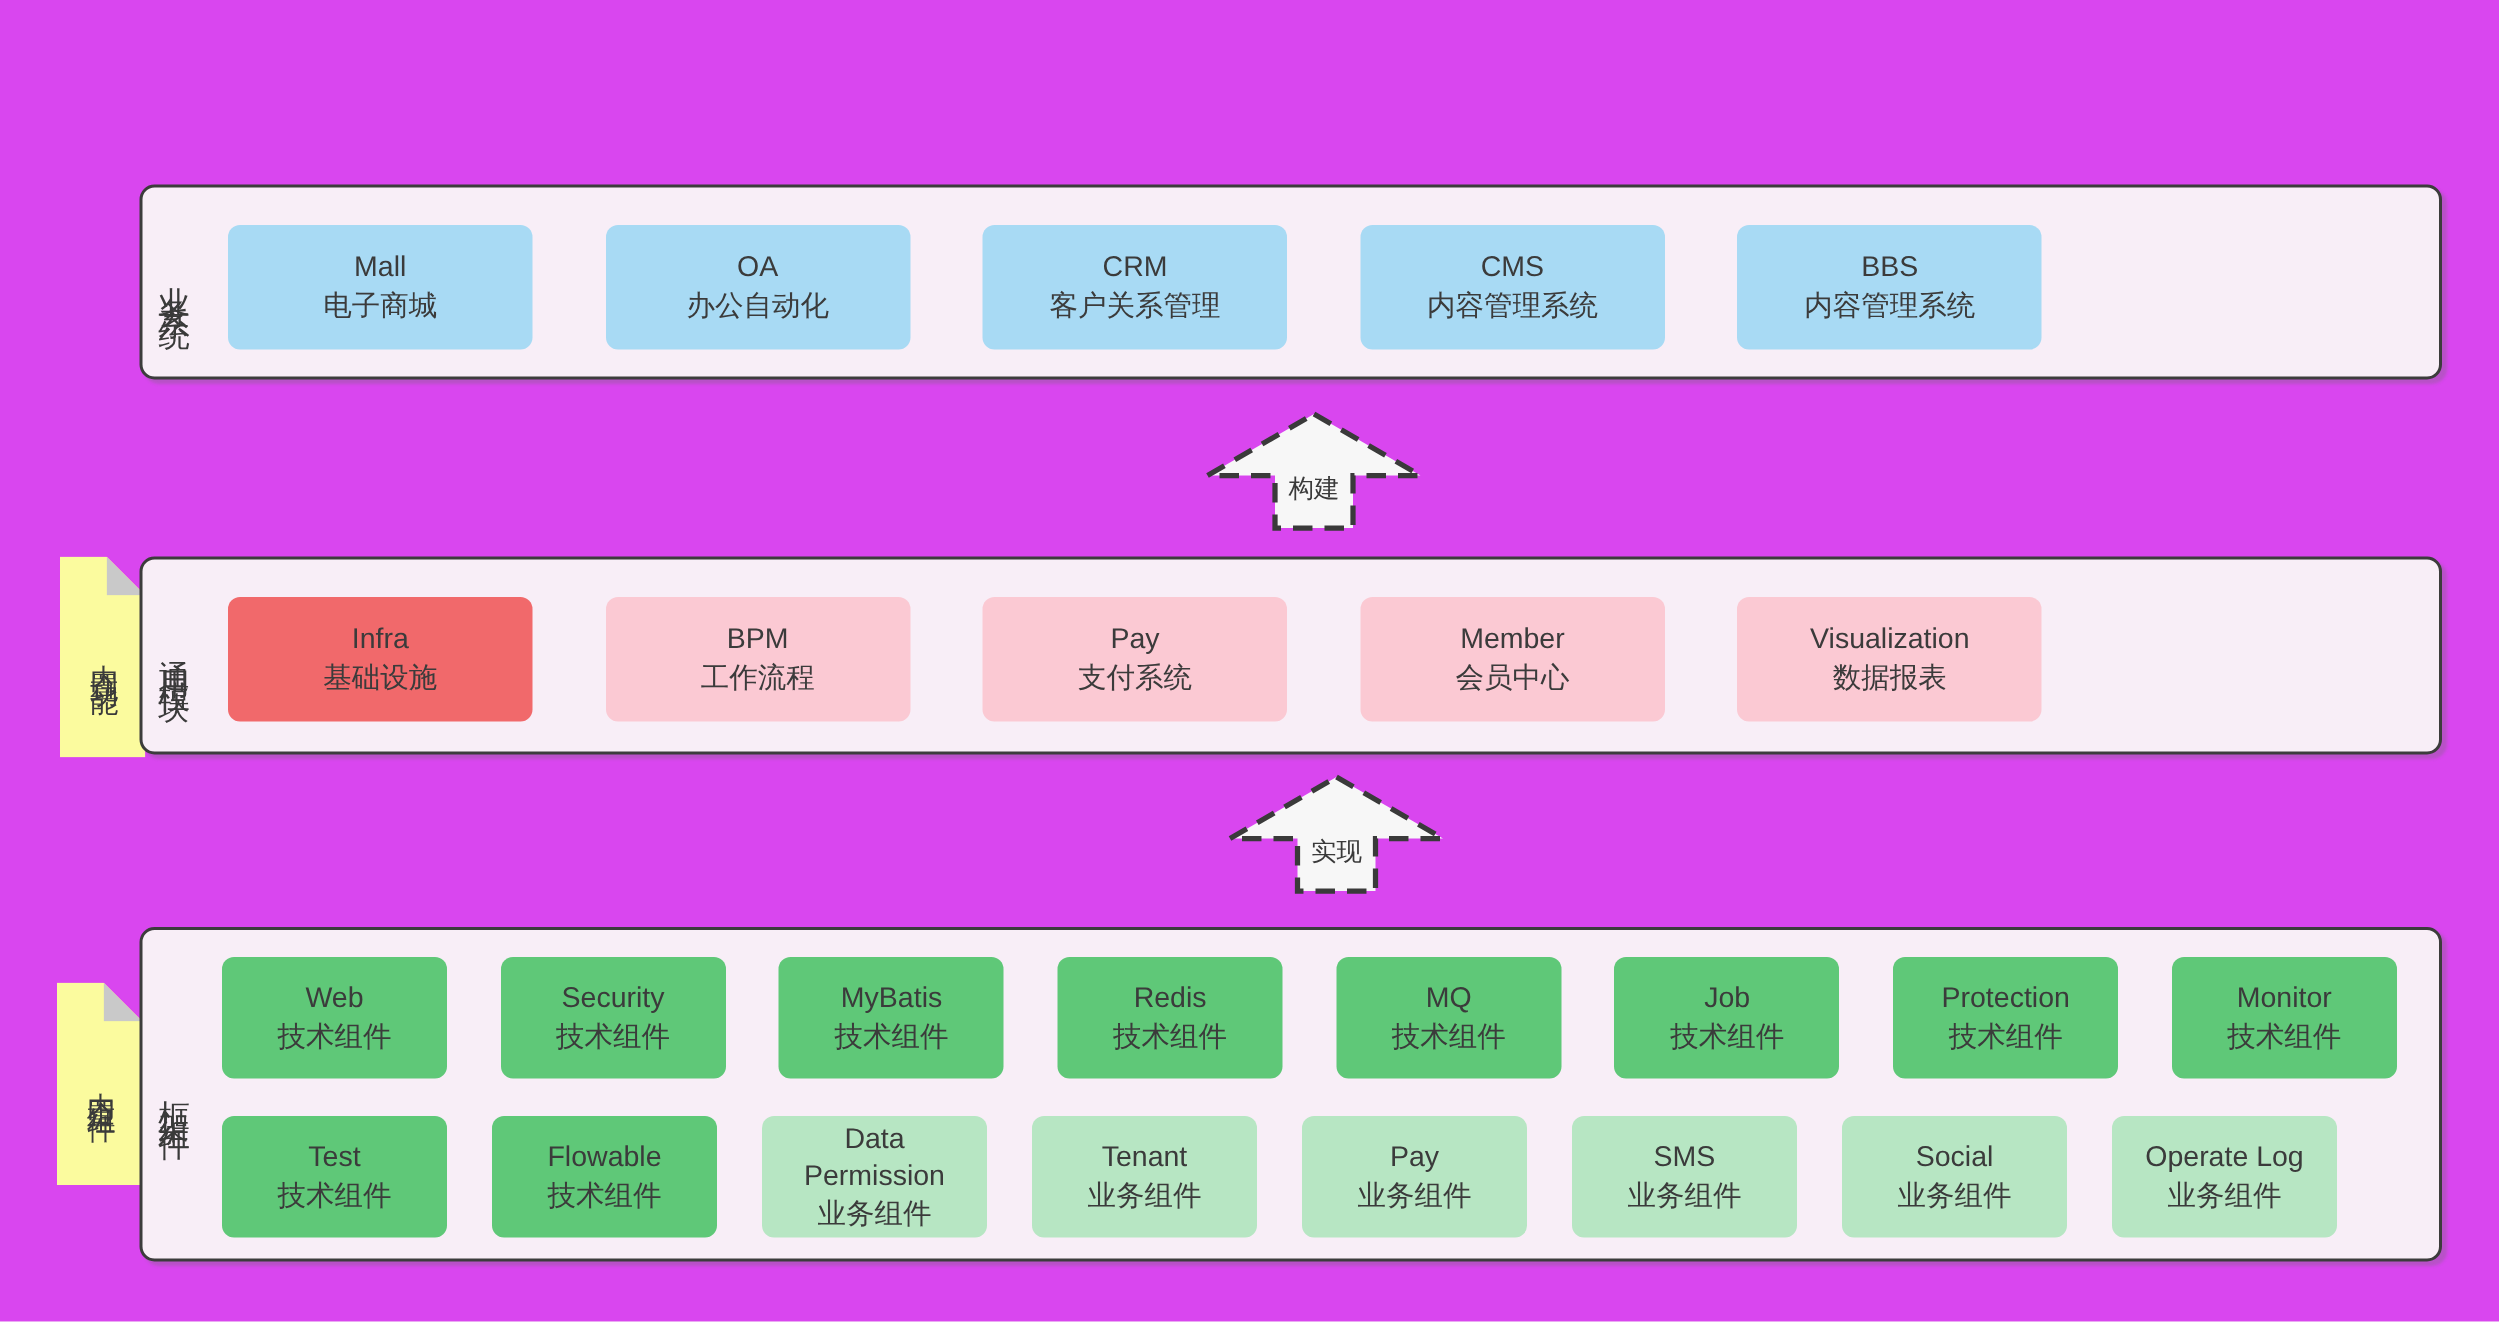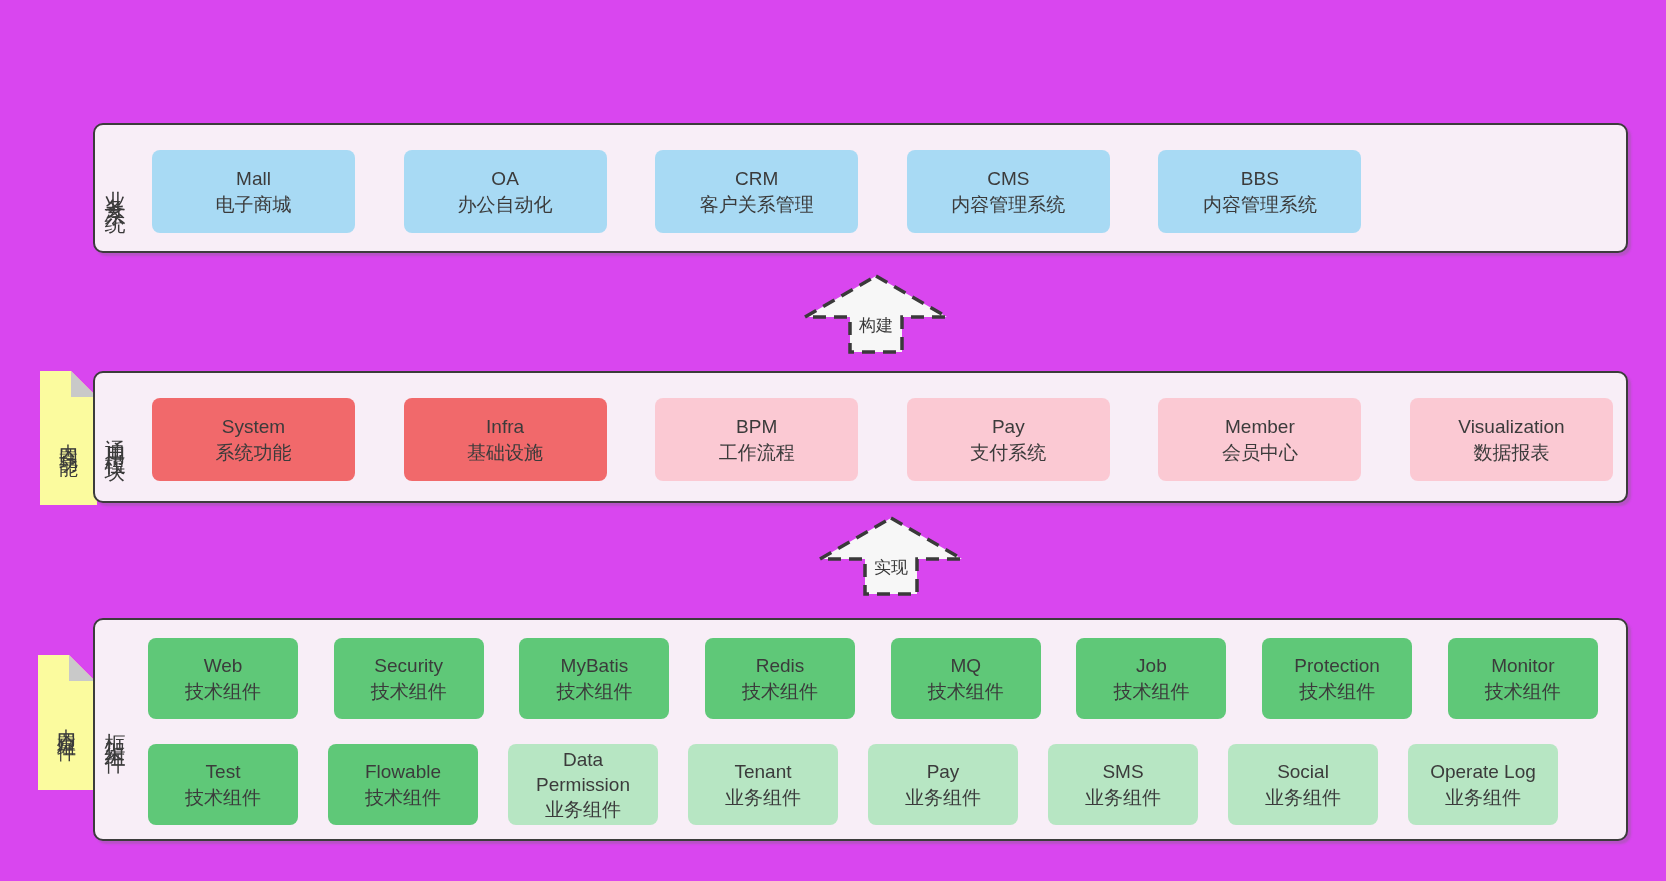--- a/index.html
+++ b/index.html
@@ -96,24 +96,20 @@
     <svg width="150" height="82" viewBox="0 0 150 82">
       <polygon points="75,3 146,44 101,44 101,79 49,79 49,44 4,44" fill="#f7f7f7" stroke="#3a3a3a" stroke-width="3.5" stroke-dasharray="13 8"></polygon>
     </svg>
     <div class="arrow-label">构建</div>
   </div>
 
   <section class="layer layer-2">
     <div class="layer-label">通用模块</div>
     <div class="row">
       <div class="box red">
-        <div>System</div>
-        <div>系统功能</div>
-      </div>
-      <div class="box red">
         <div>Infra</div>
         <div>基础设施</div>
       </div>
       <div class="box pink">
         <div>BPM</div>
         <div>工作流程</div>
       </div>
       <div class="box pink">
         <div>Pay</div>
         <div>支付系统</div>

